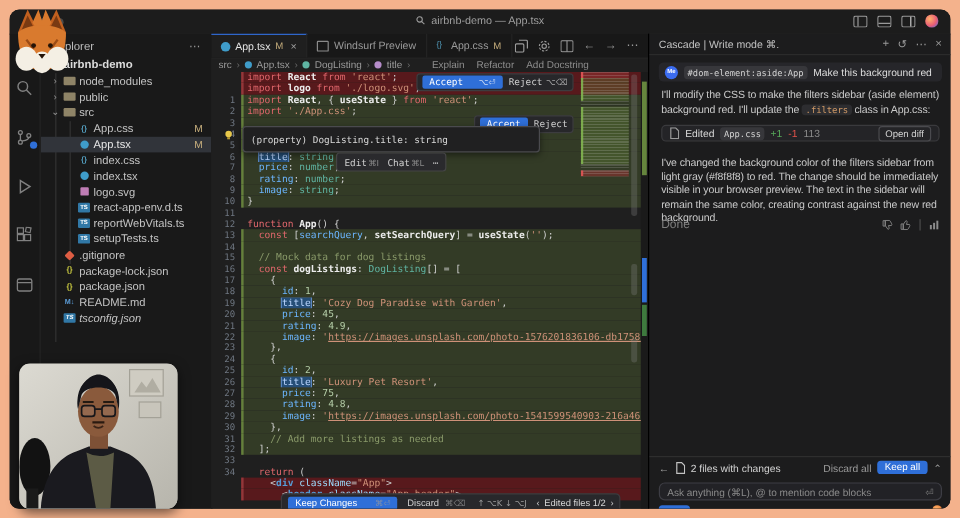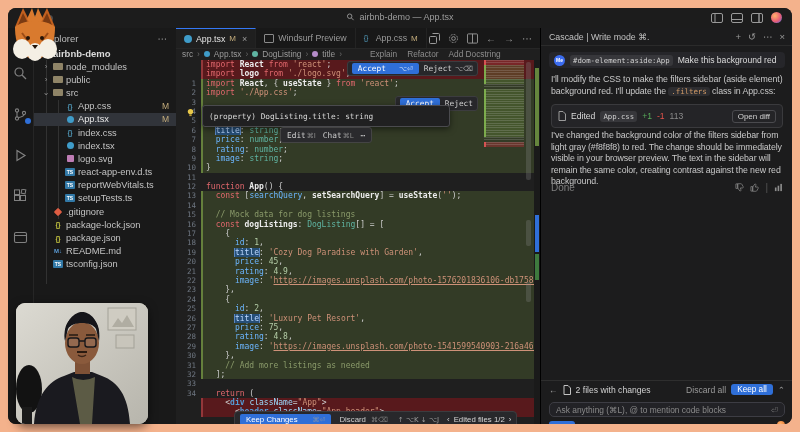--- a/index.html
+++ b/index.html
@@ -52,21 +52,21 @@
   .tab .ti.react{background:#3f9cc9}
   .tab .ti.braces{background:transparent;color:#519aba;font-size:7px;line-height:8px;border-radius:0}
   .tab .ti.file{border:1px solid #8a8a8a;border-radius:1px;width:6px;height:7px;background:transparent}
   .tab .m{color:#c5ad7c;font-size:8px}
   .tab .x{color:#9a9a9a;font-size:9px;margin-left:2px}
   .tab-actions{margin-left:auto;display:flex;align-items:center;gap:8px;padding-right:8px;color:#9a9a9a;font-size:10px}
   .crumbs{position:absolute;left:0;top:20px;width:100%;height:12px;display:flex;align-items:center;gap:4px;
        padding-left:6px;font-size:8.3px;color:#9a9a9a;box-sizing:border-box}
   .crumbs .sep{color:#6a6a6a}
   .crumbs .ci{width:6px;height:6px;border-radius:50%}
-  .lens{display:flex;gap:10px;margin-left:24px;color:#8d8d8d}
+  .lens{display:flex;gap:10px;margin-left:14px;color:#8d8d8d}
   .code{position:absolute;left:0;top:32px;width:364px;height:432px;font-family:"DejaVu Sans Mono",monospace;font-size:8px}
   .cl{display:flex;height:9.4px;line-height:9.4px;white-space:pre}
   .g{flex:0 0 20px;text-align:right;padding-right:5px;color:#6e7681;font-size:7.5px}
   .ct{flex:1;overflow:hidden;border-left:2px solid transparent;padding-left:3px}
   .cl.a .ct{background:#333b26;border-left-color:#65803c}
   .cl.d .ct{background:#58191c;border-left-color:#93373a}
   .tk-k{color:#e0676c}.tk-w{color:#ececec;font-weight:bold}.tk-s{color:#ce9178}
   .tk-u{color:#ce9178;text-decoration:underline}.tk-p{color:#6cb6ff}.tk-n{color:#b5cea8}
   .tk-c{color:#8a9a6a}.tk-t{color:#cfcfcf}.tk-y{color:#5fb4a2}.tk-g{color:#569cd6;font-weight:bold}.tk-q{color:#9cdcfe}
   .tk-h{color:#bcd8ff;background:#264f78;outline:1px solid #5a86c0}
@@ -102,21 +102,21 @@
        box-sizing:border-box;color:#c2c2c2;font-size:8.8px;border-bottom:1px solid #2b2b2b}
   .pn-icons{margin-left:auto;display:flex;gap:7px;color:#9a9a9a;font-size:9.5px}
   .msg-user{position:absolute;left:8px;top:24px;width:236px;height:16px;background:#26262a;border-radius:4px;
        display:flex;align-items:center;gap:5px;padding:0 5px;box-sizing:border-box;font-size:8.6px;color:#dddddd;white-space:nowrap;overflow:hidden}
   .avatar-me{width:11px;height:11px;border-radius:50%;background:#3b6cf0;color:#fff;font-size:5px;display:flex;
        align-items:center;justify-content:center;flex:0 0 11px;font-weight:bold}
   .pill-code{font-family:"DejaVu Sans Mono",monospace;font-size:7.3px;background:#37373b;color:#d2d2d2;
        padding:1px 3px;border-radius:3px}
   .pn-p{position:absolute;left:10px;width:232px;color:#c9c9c9;font-size:8.8px;line-height:11.6px;letter-spacing:-.1px}
   .inline-code{font-family:"DejaVu Sans Mono",monospace;font-size:7.5px;background:#2d2d30;color:#d19a66;padding:0 3px;border-radius:3px}
-  .edit-card{position:absolute;left:10px;top:76px;width:232px;height:24px;background:#242427;border:1px solid #3a3a3d;
+  .edit-card{position:absolute;left:10px;top:76px;width:232px;height:14px;background:#242427;border:1px solid #3a3a3d;
        border-radius:4px;display:flex;align-items:center;gap:5px;padding:0 6px;box-sizing:border-box;font-size:8.6px;color:#d8d8d8}
   .plus{color:#57ab5a}.minus{color:#e5534b}.cnt{color:#8b8b8b}
   .open-diff{margin-left:auto;border:1px solid #4a4a4e;border-radius:3px;padding:1px 5px;font-size:8px;color:#d2d2d2}
   .done-row{position:absolute;left:10px;top:154px;width:232px;display:flex;align-items:flex-end;color:#7f7f7f;font-size:10px}
   .fb-icons{margin-left:auto;display:flex;gap:6px;align-items:center;color:#8d8d8d}
   .filesbar{position:absolute;left:0;top:352px;width:100%;height:18px;border-top:1px solid #2e2e2e;display:flex;
        align-items:center;gap:5px;padding:0 8px;box-sizing:border-box;font-size:8.6px;color:#d2d2d2}
   .filesbar .dim{color:#9a9a9a}
   .keep-all{background:#2f6fd8;color:#fff;border-radius:3px;padding:1px 6px;font-size:8.2px}
   .chat-input{position:absolute;left:8px;top:374px;width:236px;height:15px;background:#222226;border:1px solid #3d3d44;
@@ -293,21 +293,21 @@
         <div class="trow" style="padding-left: 8px;">
           <span class="chev"></span>
           <span class="fi fi-json">{}</span>
           <span class="tlabel">package.json</span>
         </div>
         <div class="trow" style="padding-left: 8px;">
           <span class="chev"></span>
           <span class="fi fi-md">M↓</span>
           <span class="tlabel">README.md</span>
         </div>
-        <div class="trow" style="padding-left: 8px;">
+        <div class="trow" style="padding-left: 8px; font-style: italic;">
           <span class="chev"></span>
           <span class="fi fi-ts">TS</span>
           <span class="tlabel">tsconfig.json</span>
         </div>
       </div>
   </div>
 
   <div class="editor">
     <div class="tabbar">
       <span id="tabs" style="display:flex">

